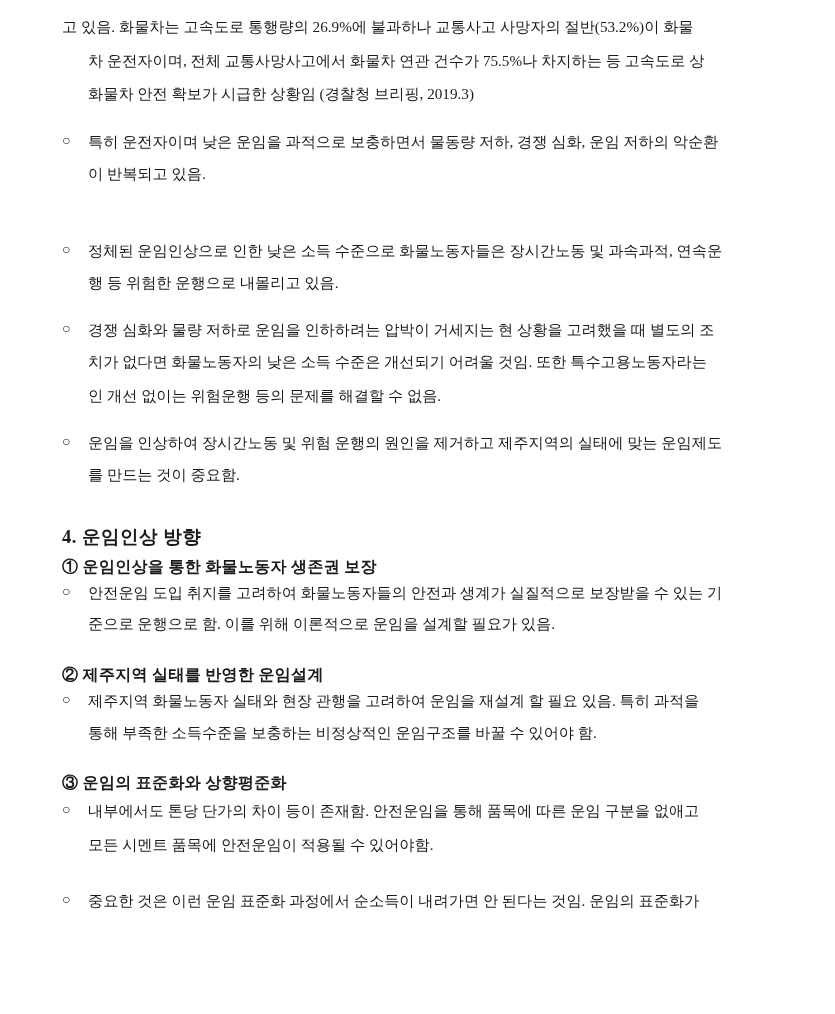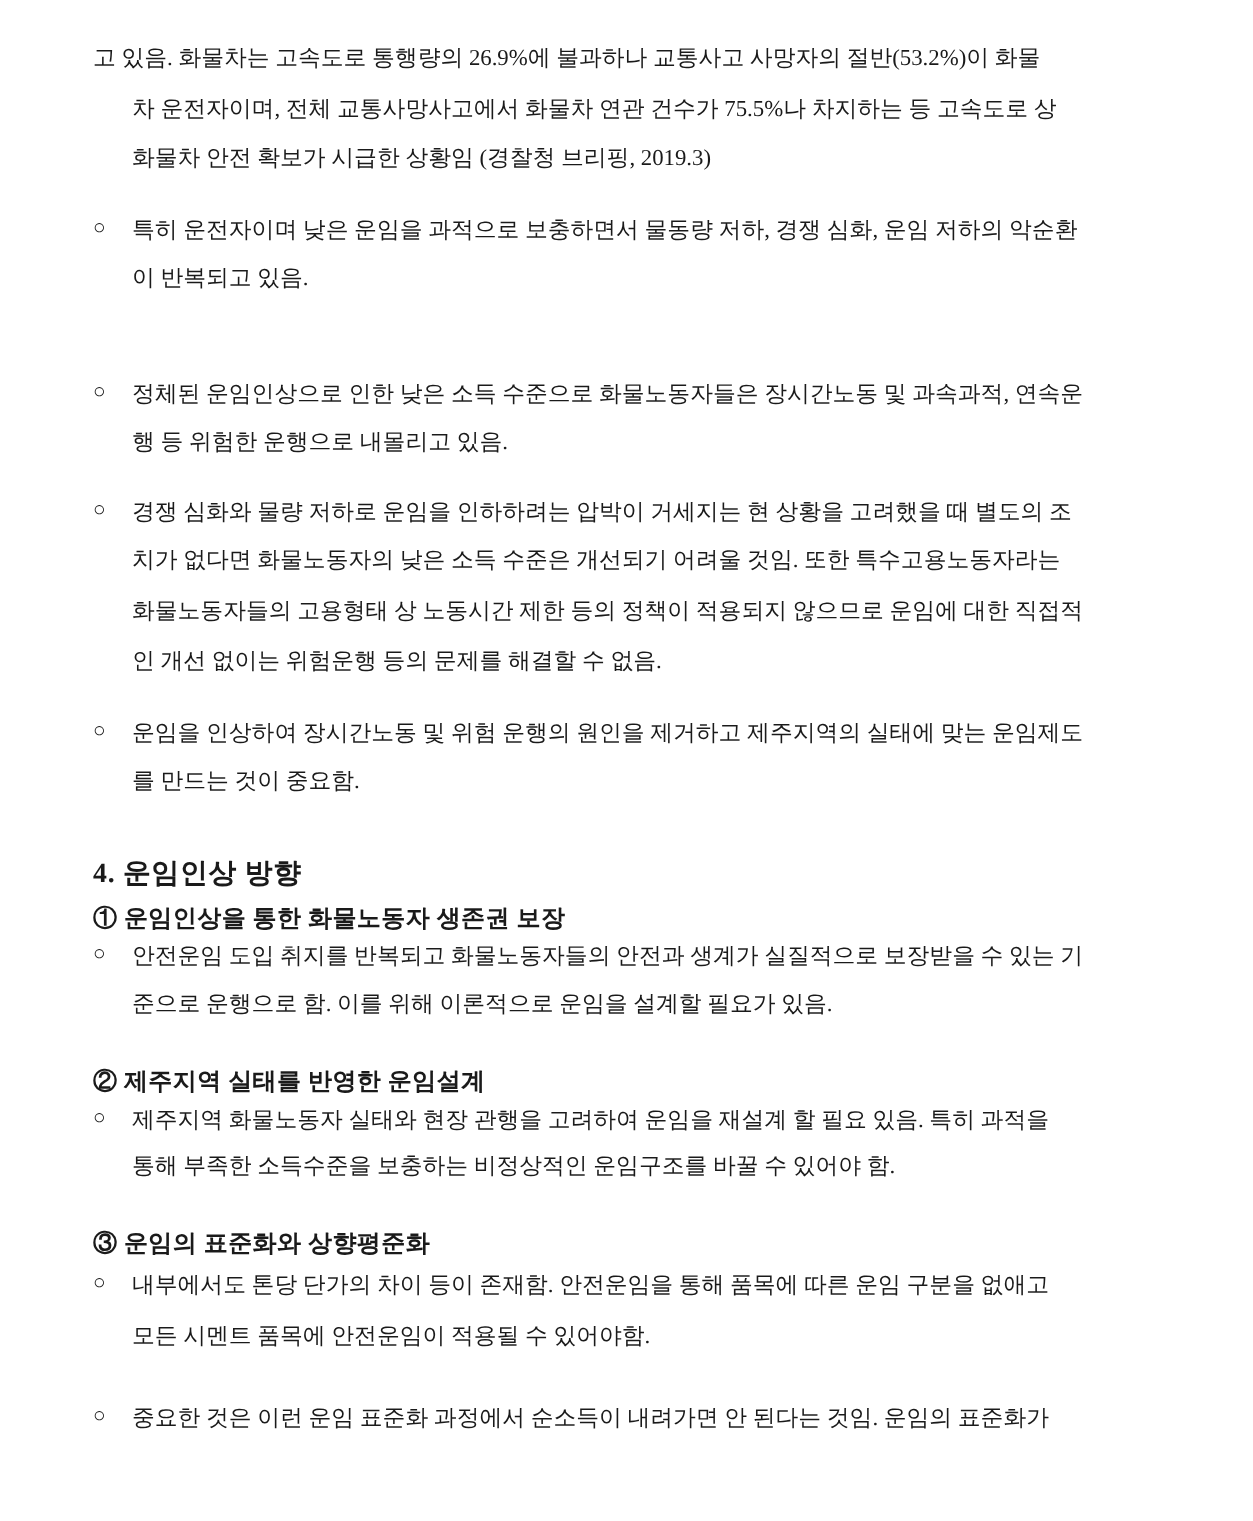--- a/index.html
+++ b/index.html
@@ -11,21 +11,21 @@
     width: 835px;
     height: 1014px;
     font-family: "Liberation Serif", serif;
     color: #1a1a1a;
   }
   .page {
     position: relative;
     width: 835px;
     height: 1014px;
     box-sizing: border-box;
-    padding: 16px 68px 0 62px;
+    padding: 4px 68px 0 62px;
     overflow: hidden;
   }
   .para {
     margin: 0 0 4px 0;
     font-size: 15.2px;
     line-height: 1.95;
     text-align: justify;
     text-justify: inter-ideograph;
     word-break: keep-all;
   }
@@ -104,21 +104,20 @@
   </div>
 
   <div class="gap-s"></div>
 
   <div class="block">
     <p class="bullet-para">
       <span class="bullet-mark">○</span>
       <span>경쟁 심화와 물량 저하로 운임을 인하하려는 압박이 거세지는 현 상황을 고려했을 때 별도의 조</span>
     </p>
     <p class="para cont">치가 없다면 화물노동자의 낮은 소득 수준은 개선되기 어려울 것임. 또한 특수고용노동자라는</p>
-    <p class="para cont">화물노동자들의 고용형태 상 노동시간 제한 등의 정책이 적용되지 않으므로 운임에 대한 직접적</p>
     <p class="para cont">인 개선 없이는 위험운행 등의 문제를 해결할 수 없음.</p>
   </div>
 
   <div class="gap-s"></div>
 
   <div class="block">
     <p class="bullet-para">
       <span class="bullet-mark">○</span>
       <span>운임을 인상하여 장시간노동 및 위험 운행의 원인을 제거하고 제주지역의 실태에 맞는 운임제도</span>
     </p>
@@ -128,21 +127,21 @@
   <div class="gap-l"></div>
 
   <h2 class="section-head">4. 운임인상 방향</h2>
 
   <div class="gap-xs"></div>
 
   <h3 class="sub-head">① 운임인상을 통한 화물노동자 생존권 보장</h3>
   <div class="block">
     <p class="bullet-para">
       <span class="bullet-mark">○</span>
-      <span>안전운임 도입 취지를 반복되고 화물노동자들의 안전과 생계가 실질적으로 보장받을 수 있는 기</span>
+      <span>안전운임 도입 취지를 고려하여 화물노동자들의 안전과 생계가 실질적으로 보장받을 수 있는 기</span>
     </p>
     <p class="para cont">준으로 운행으로 함. 이를 위해 이론적으로 운임을 설계할 필요가 있음.</p>
   </div>
 
   <div class="gap-m"></div>
 
   <h3 class="sub-head">② 제주지역 실태를 반영한 운임설계</h3>
   <div class="block">
     <p class="bullet-para">
       <span class="bullet-mark">○</span>

